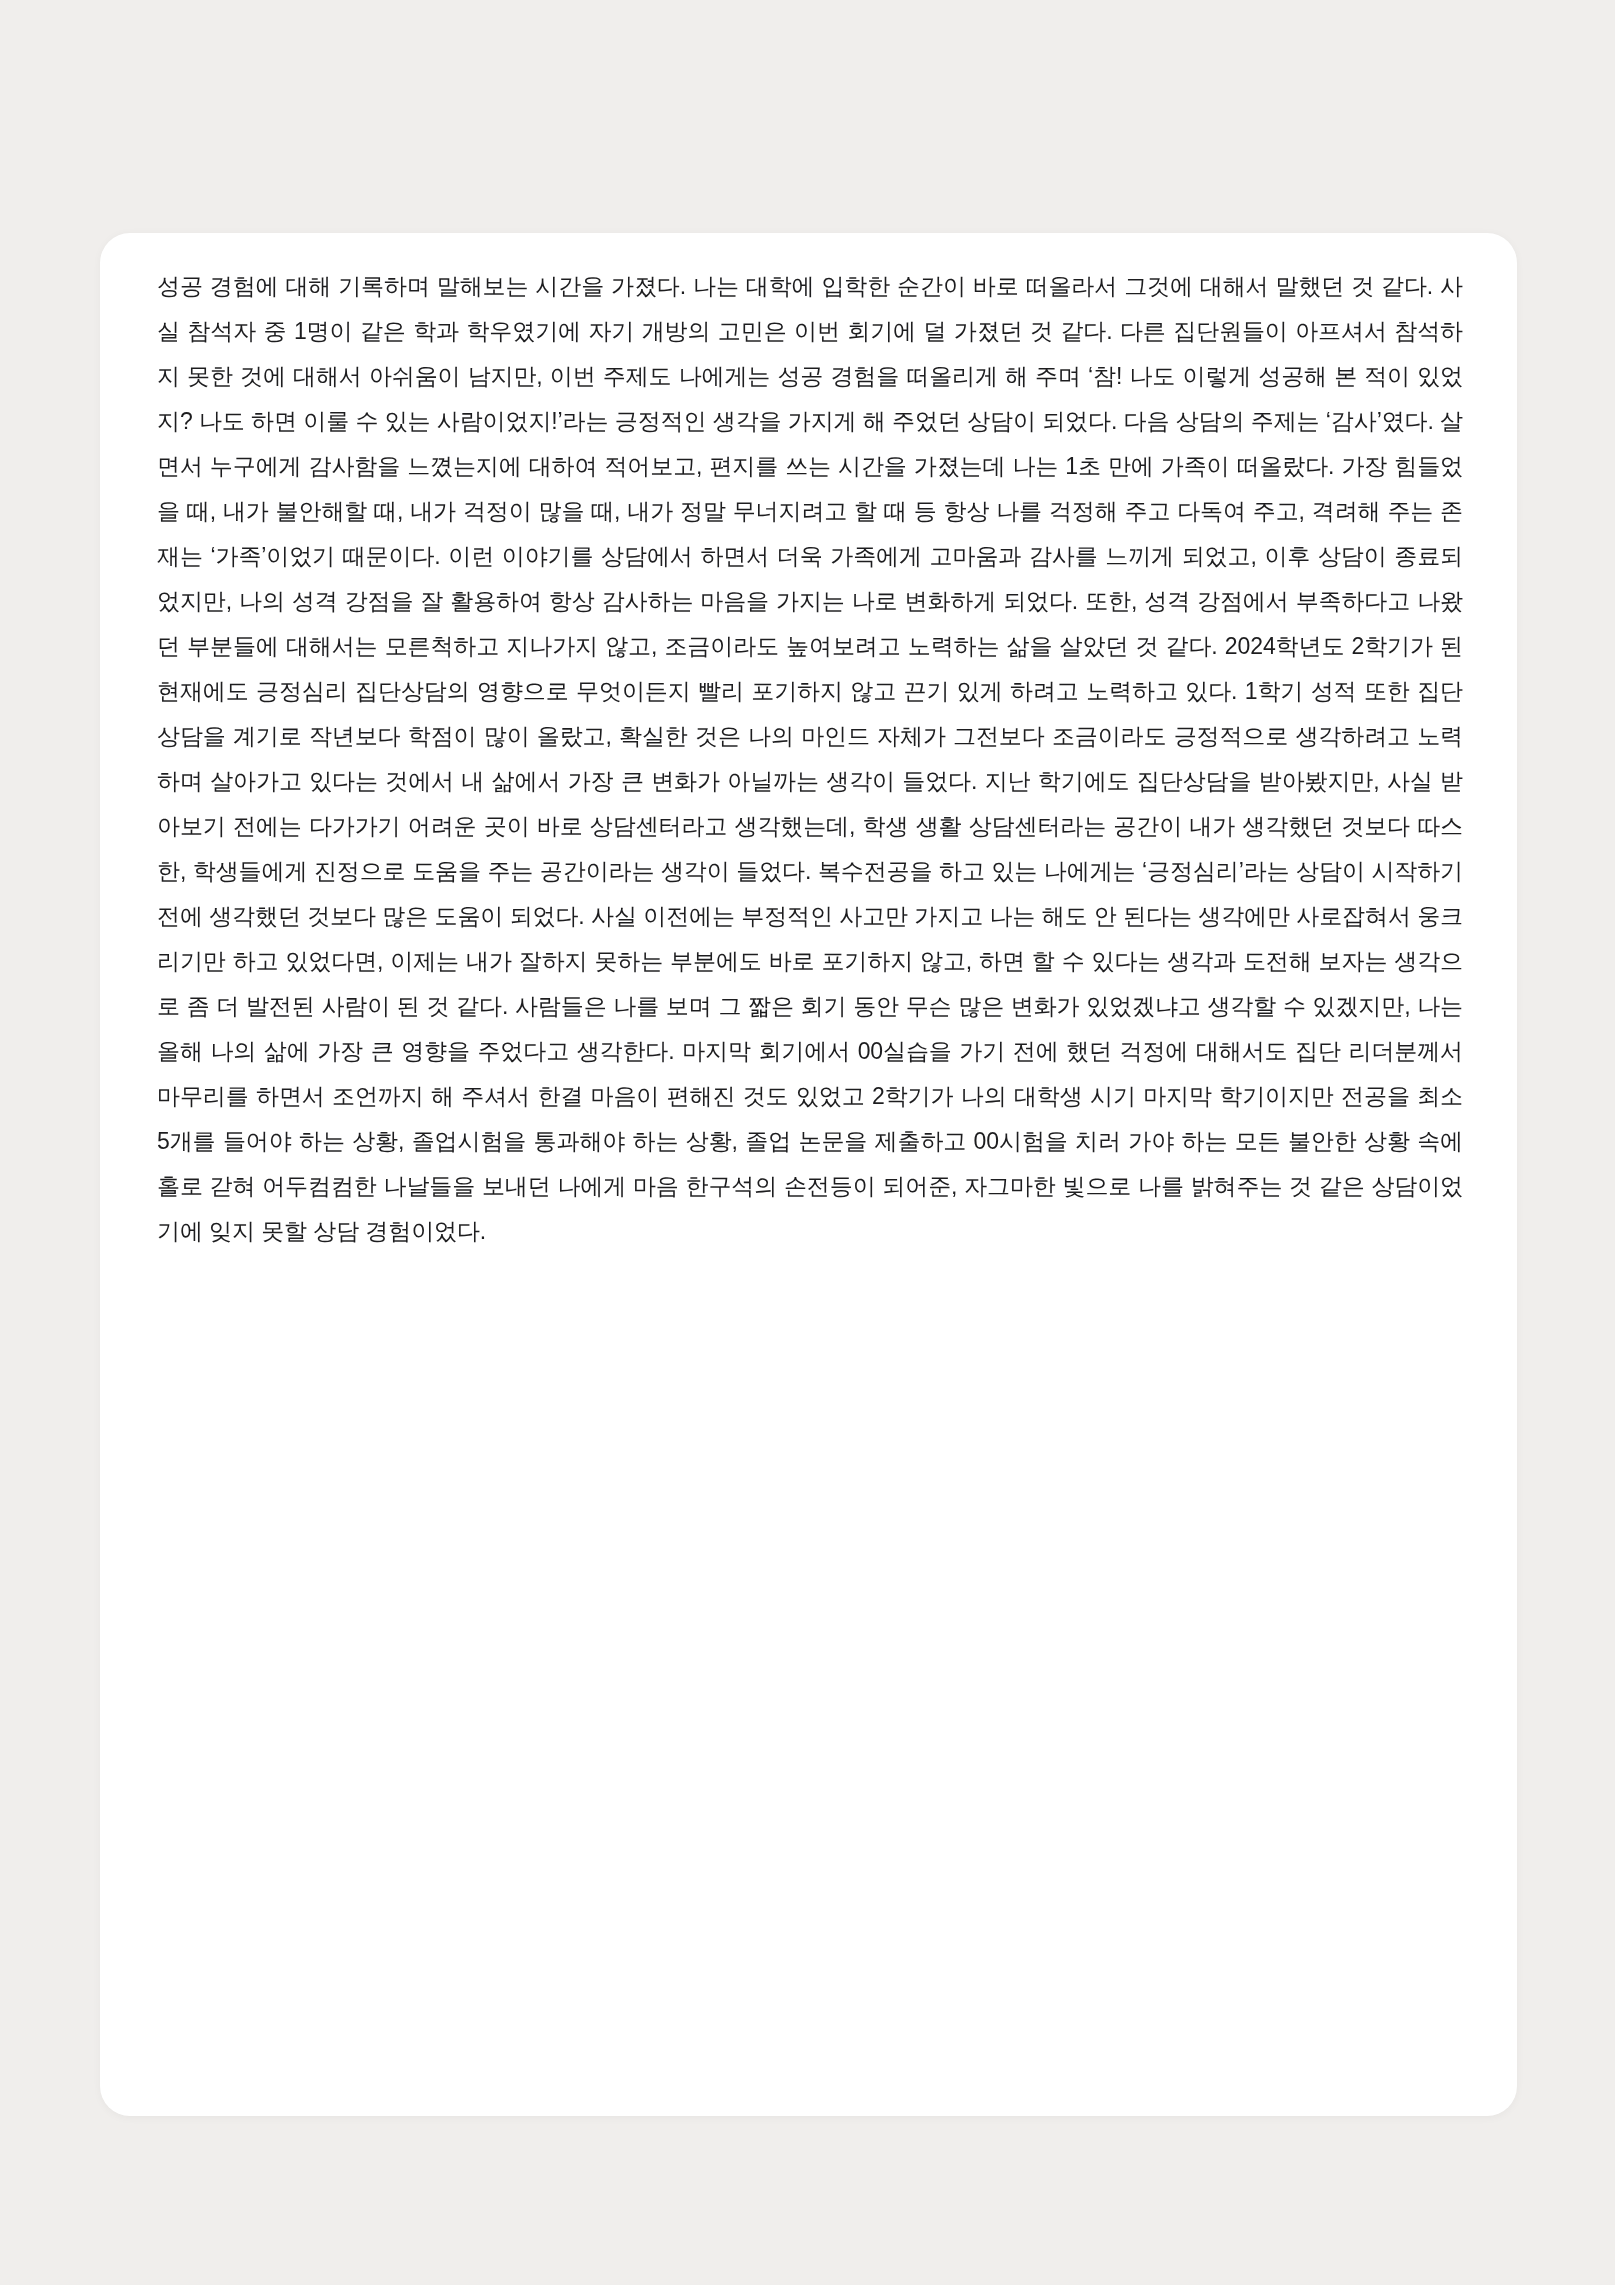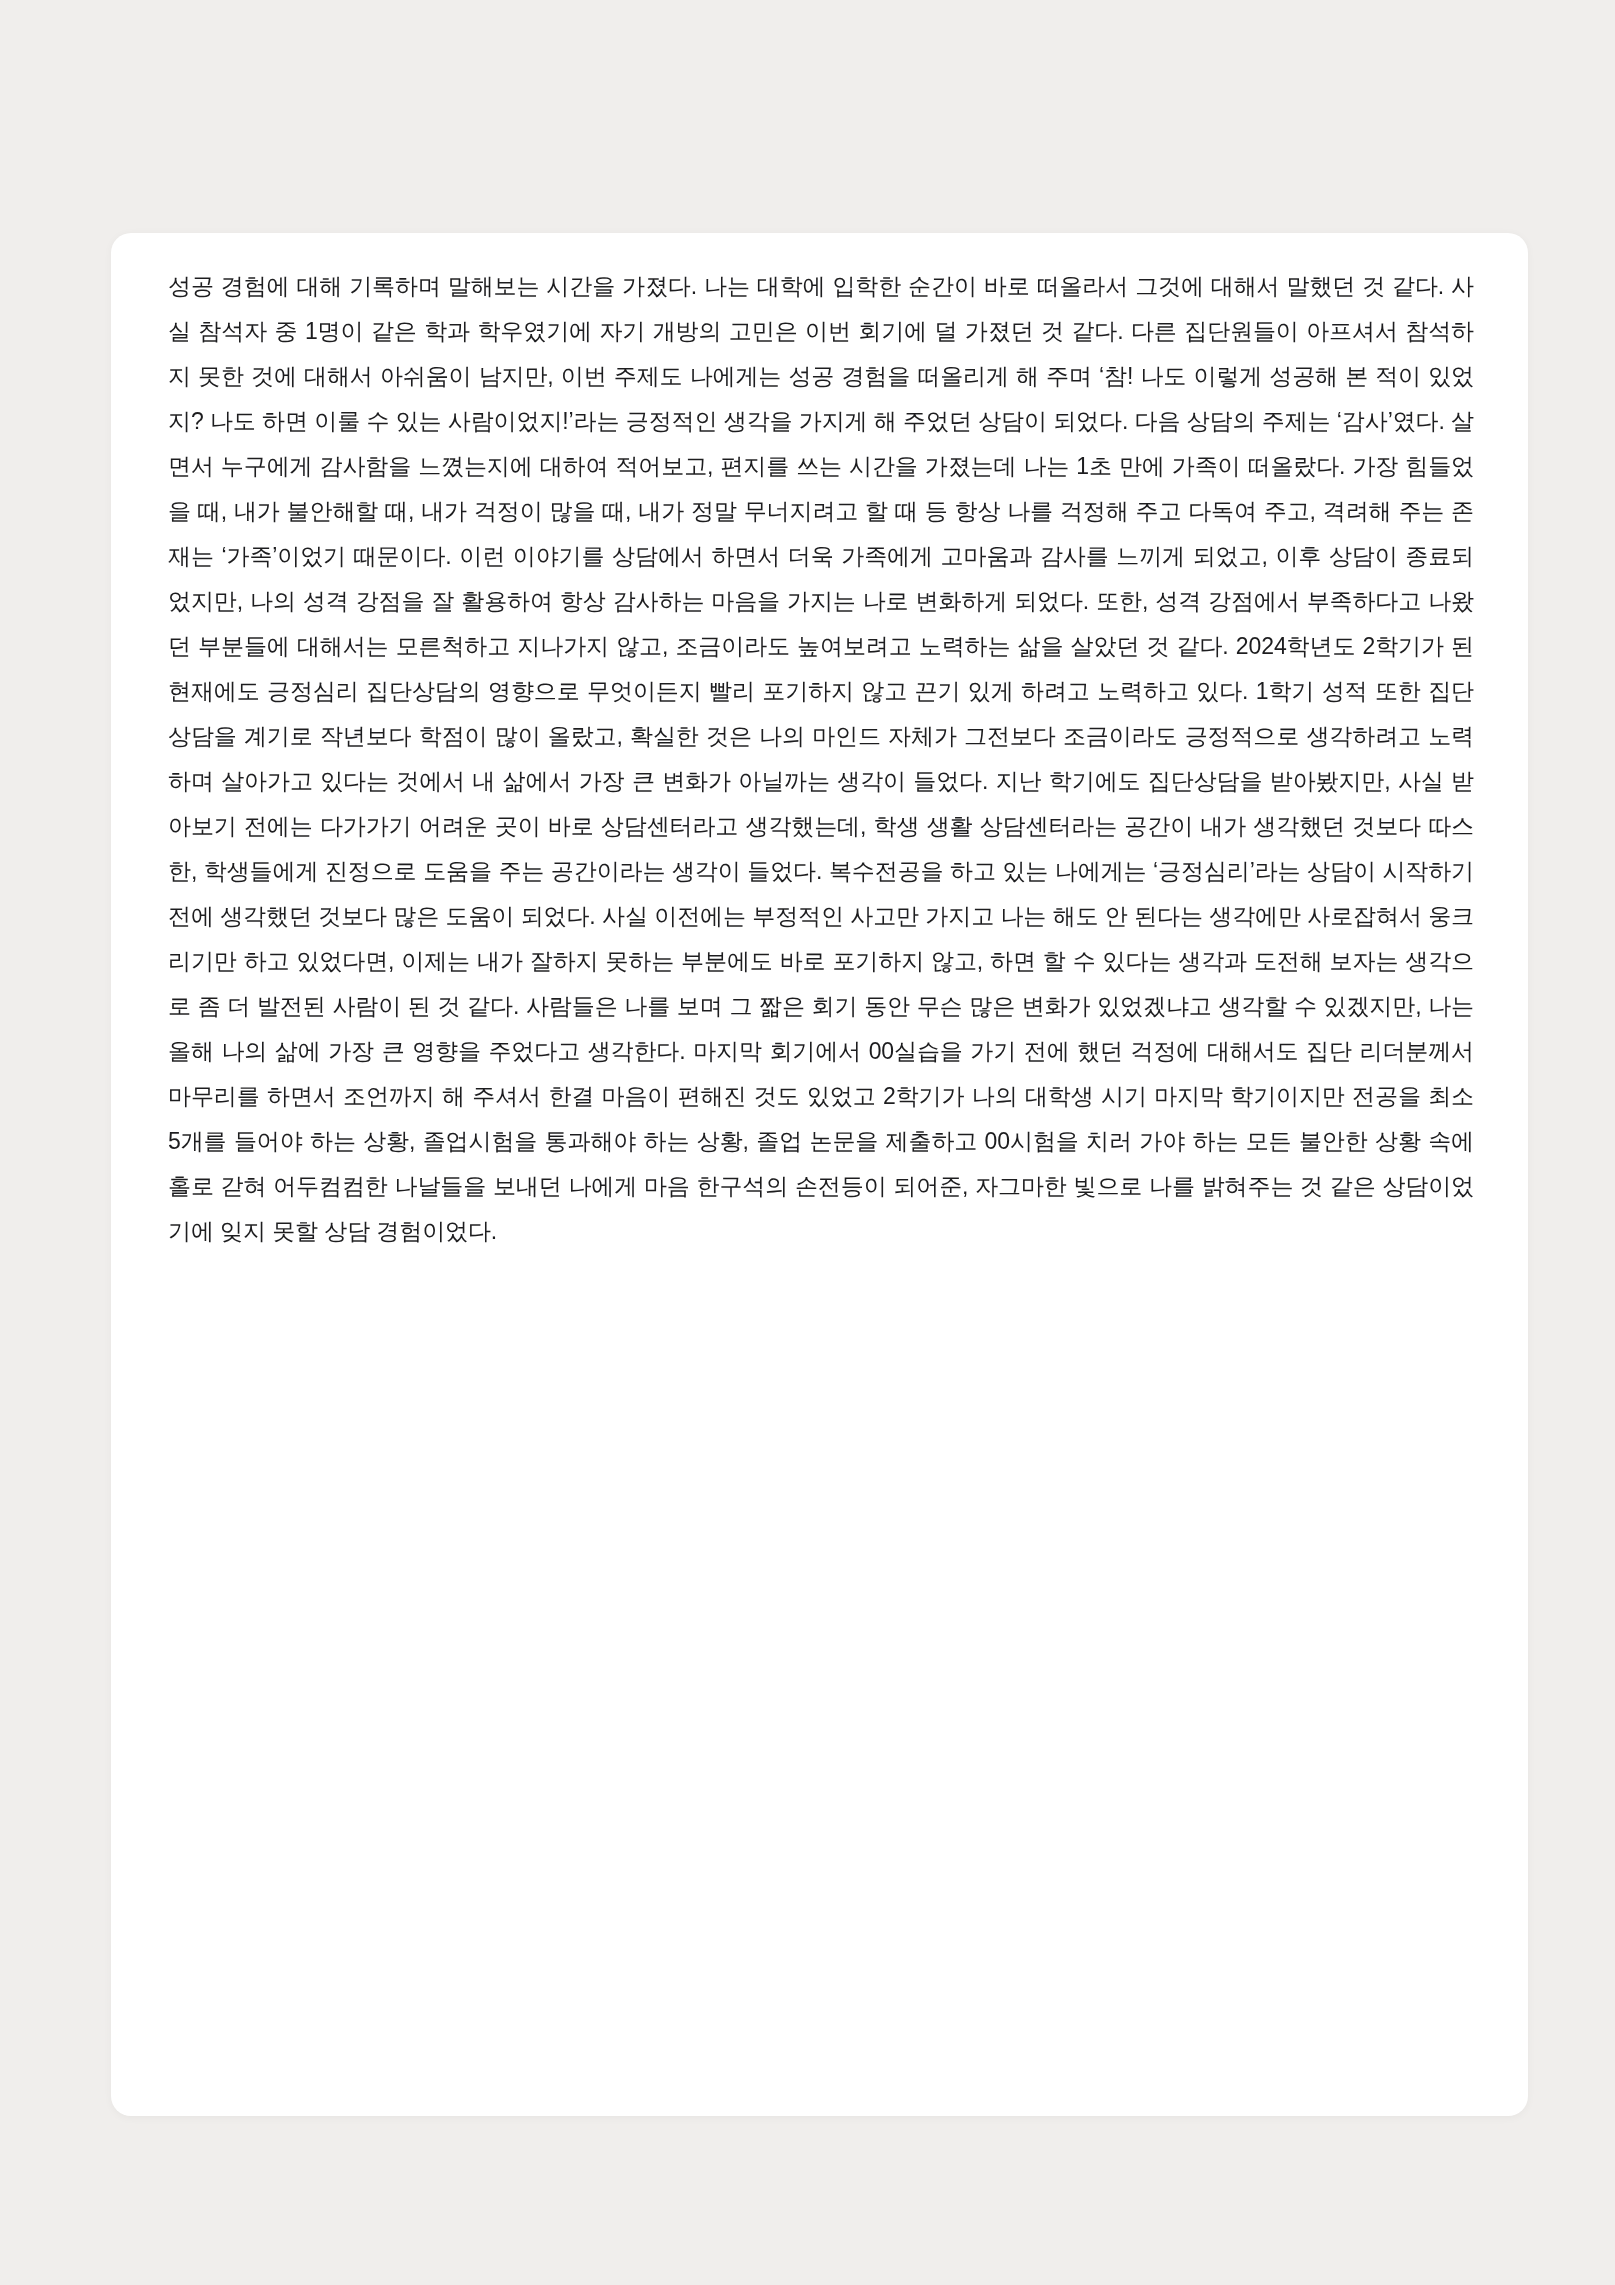--- a/index.html
+++ b/index.html
@@ -13,24 +13,23 @@
     font-family: "Liberation Sans", sans-serif;
     -webkit-font-smoothing: antialiased;
   }
   .page-wrap {
     position: absolute;
     left: 100px;
     top: 233px;
     width: 1417px;
     height: 1883px;
     background: #ffffff;
-    border-radius: 20px;
+    border-radius: 30px;
     box-shadow: 0 1.8px 9px rgba(0,0,0,0.04);
     overflow: hidden;
-    margin-left: 11px;
   }
   .doc-body {
     position: absolute;
     left: 57px;
     top: 31px;
     width: 1306px;
   }
   .doc-paragraph {
     margin: 0;
     font-size: 23px;

